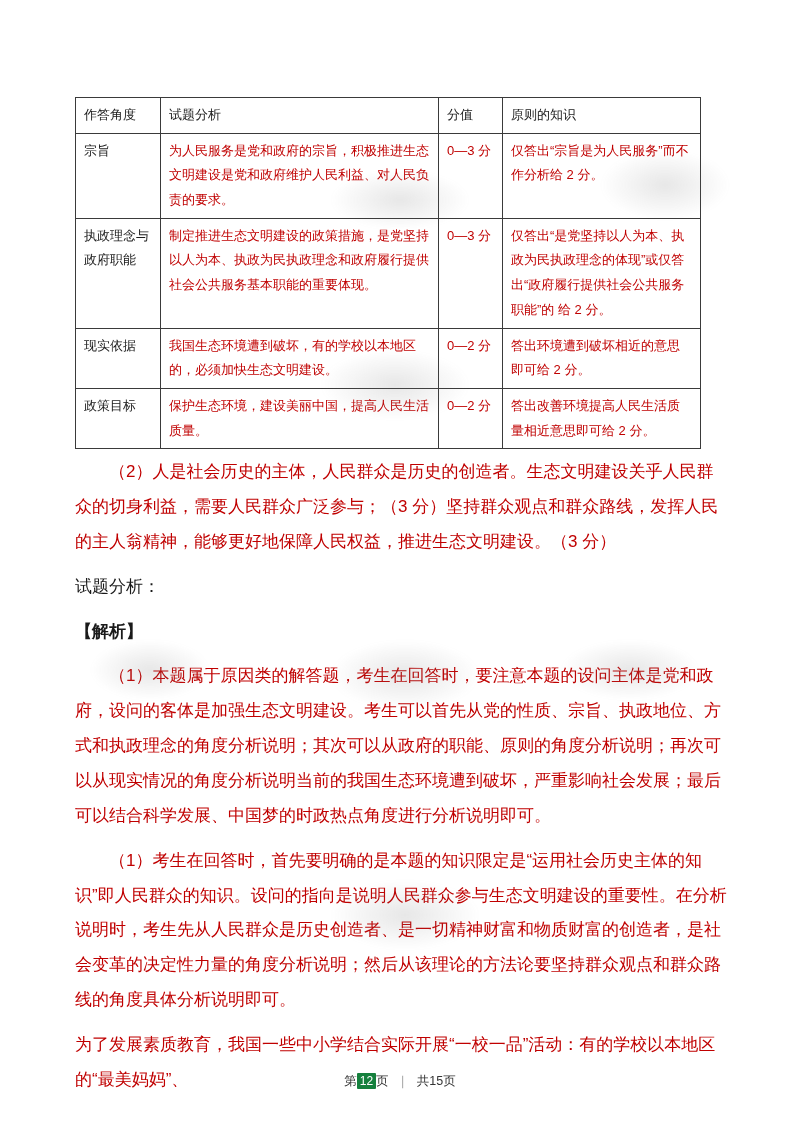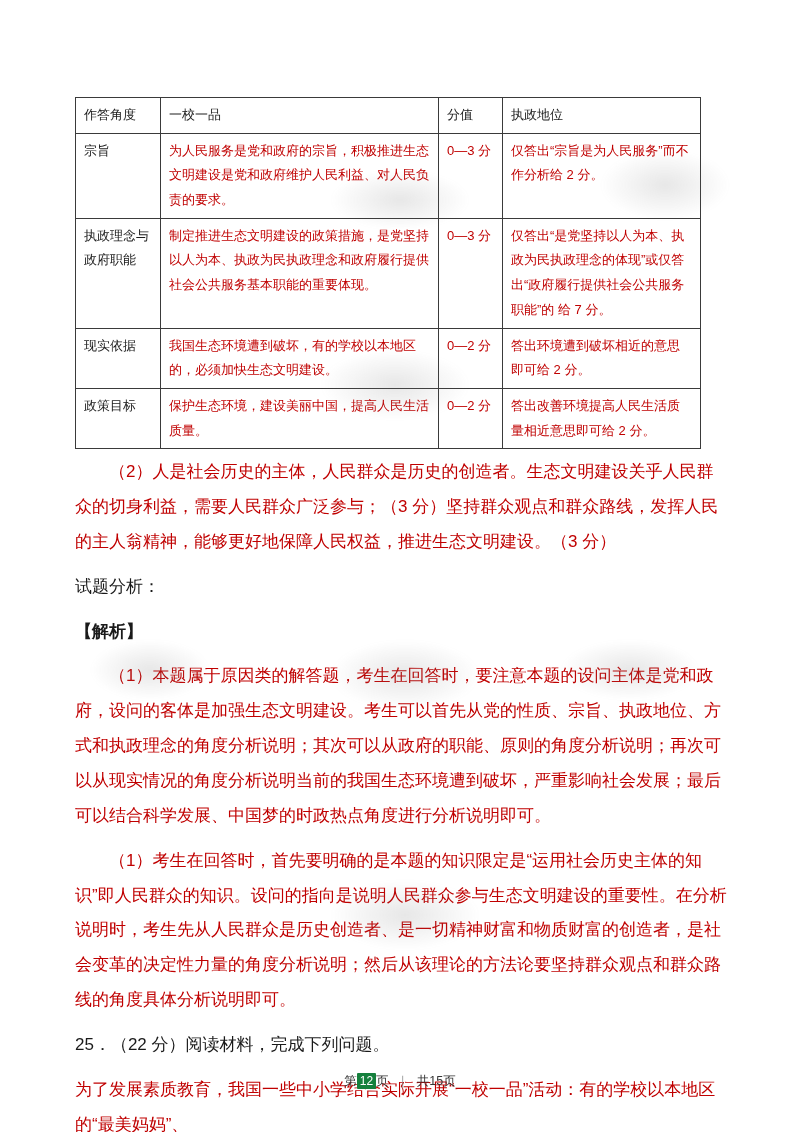--- a/index.html
+++ b/index.html
@@ -98,37 +98,37 @@
   <table class="scoring">
     <colgroup>
       <col class="c-angle">
         <col class="c-example">
         <col class="c-score">
         <col class="c-req">
     </colgroup>
     <thead>
       <tr>
         <th>作答角度</th>
-        <th>一校一品</th>
+        <th>试题分析</th>
         <th>分值</th>
-        <th>执政地位</th>
+        <th>原则的知识</th>
       </tr>
     </thead>
     <tbody>
       <tr>
         <td class="angle-cell">宗旨</td>
         <td class="red">为人民服务是党和政府的宗旨，积极推进生态文明建设是党和政府维护人民利益、对人民负责的要求。</td>
         <td class="red">0—3 分</td>
         <td class="red">仅答出“宗旨是为人民服务”而不作分析给 2 分。</td>
       </tr>
       <tr>
         <td class="angle-cell">执政理念与政府职能</td>
         <td class="red">制定推进生态文明建设的政策措施，是党坚持以人为本、执政为民执政理念和政府履行提供社会公共服务基本职能的重要体现。</td>
         <td class="red">0—3 分</td>
-        <td class="red">仅答出“是党坚持以人为本、执政为民执政理念的体现”或仅答出“政府履行提供社会公共服务职能”的 给 7 分。</td>
+        <td class="red">仅答出“是党坚持以人为本、执政为民执政理念的体现”或仅答出“政府履行提供社会公共服务职能”的 给 2 分。</td>
       </tr>
       <tr>
         <td class="angle-cell">现实依据</td>
         <td class="red">我国生态环境遭到破坏，有的学校以本地区的，必须加快生态文明建设。</td>
         <td class="red">0—2 分</td>
         <td class="red">答出环境遭到破坏相近的意思即可给 2 分。</td>
       </tr>
       <tr>
         <td class="angle-cell">政策目标</td>
         <td class="red">保护生态环境，建设美丽中国，提高人民生活质量。</td>
@@ -138,20 +138,19 @@
     </tbody>
   </table>
 
   <p class="para red indent tight">（2）人是社会历史的主体，人民群众是历史的创造者。生态文明建设关乎人民群众的切身利益，需要人民群众广泛参与；（3 分）坚持群众观点和群众路线，发挥人民的主人翁精神，能够更好地保障人民权益，推进生态文明建设。（3 分）</p>
 
   <p class="para">试题分析：</p>
   <p class="para bold">【解析】</p>
   <p class="para red indent">（1）本题属于原因类的解答题，考生在回答时，要注意本题的设问主体是党和政府，设问的客体是加强生态文明建设。考生可以首先从党的性质、宗旨、执政地位、方式和执政理念的角度分析说明；其次可以从政府的职能、原则的角度分析说明；再次可以从现实情况的角度分析说明当前的我国生态环境遭到破坏，严重影响社会发展；最后可以结合科学发展、中国梦的时政热点角度进行分析说明即可。</p>
   <p class="para red indent">（1）考生在回答时，首先要明确的是本题的知识限定是“运用社会历史主体的知识”即人民群众的知识。设问的指向是说明人民群众参与生态文明建设的重要性。在分析说明时，考生先从人民群众是历史创造者、是一切精神财富和物质财富的创造者，是社会变革的决定性力量的角度分析说明；然后从该理论的方法论要坚持群众观点和群众路线的角度具体分析说明即可。</p>
 
-  <p class="para">25．（22 分）阅读材料，完成下列问题。</p>
   <p class="para red">为了发展素质教育，我国一些中小学结合实际开展“一校一品”活动：有的学校以本地区的“最美妈妈”、</p>
 
   <div class="footer">
     <span>第</span><span class="page-badge">12</span><span>页</span><span class="sep">｜</span><span>共15页</span>
   </div>
 
 </div>
 
 </body></html>

